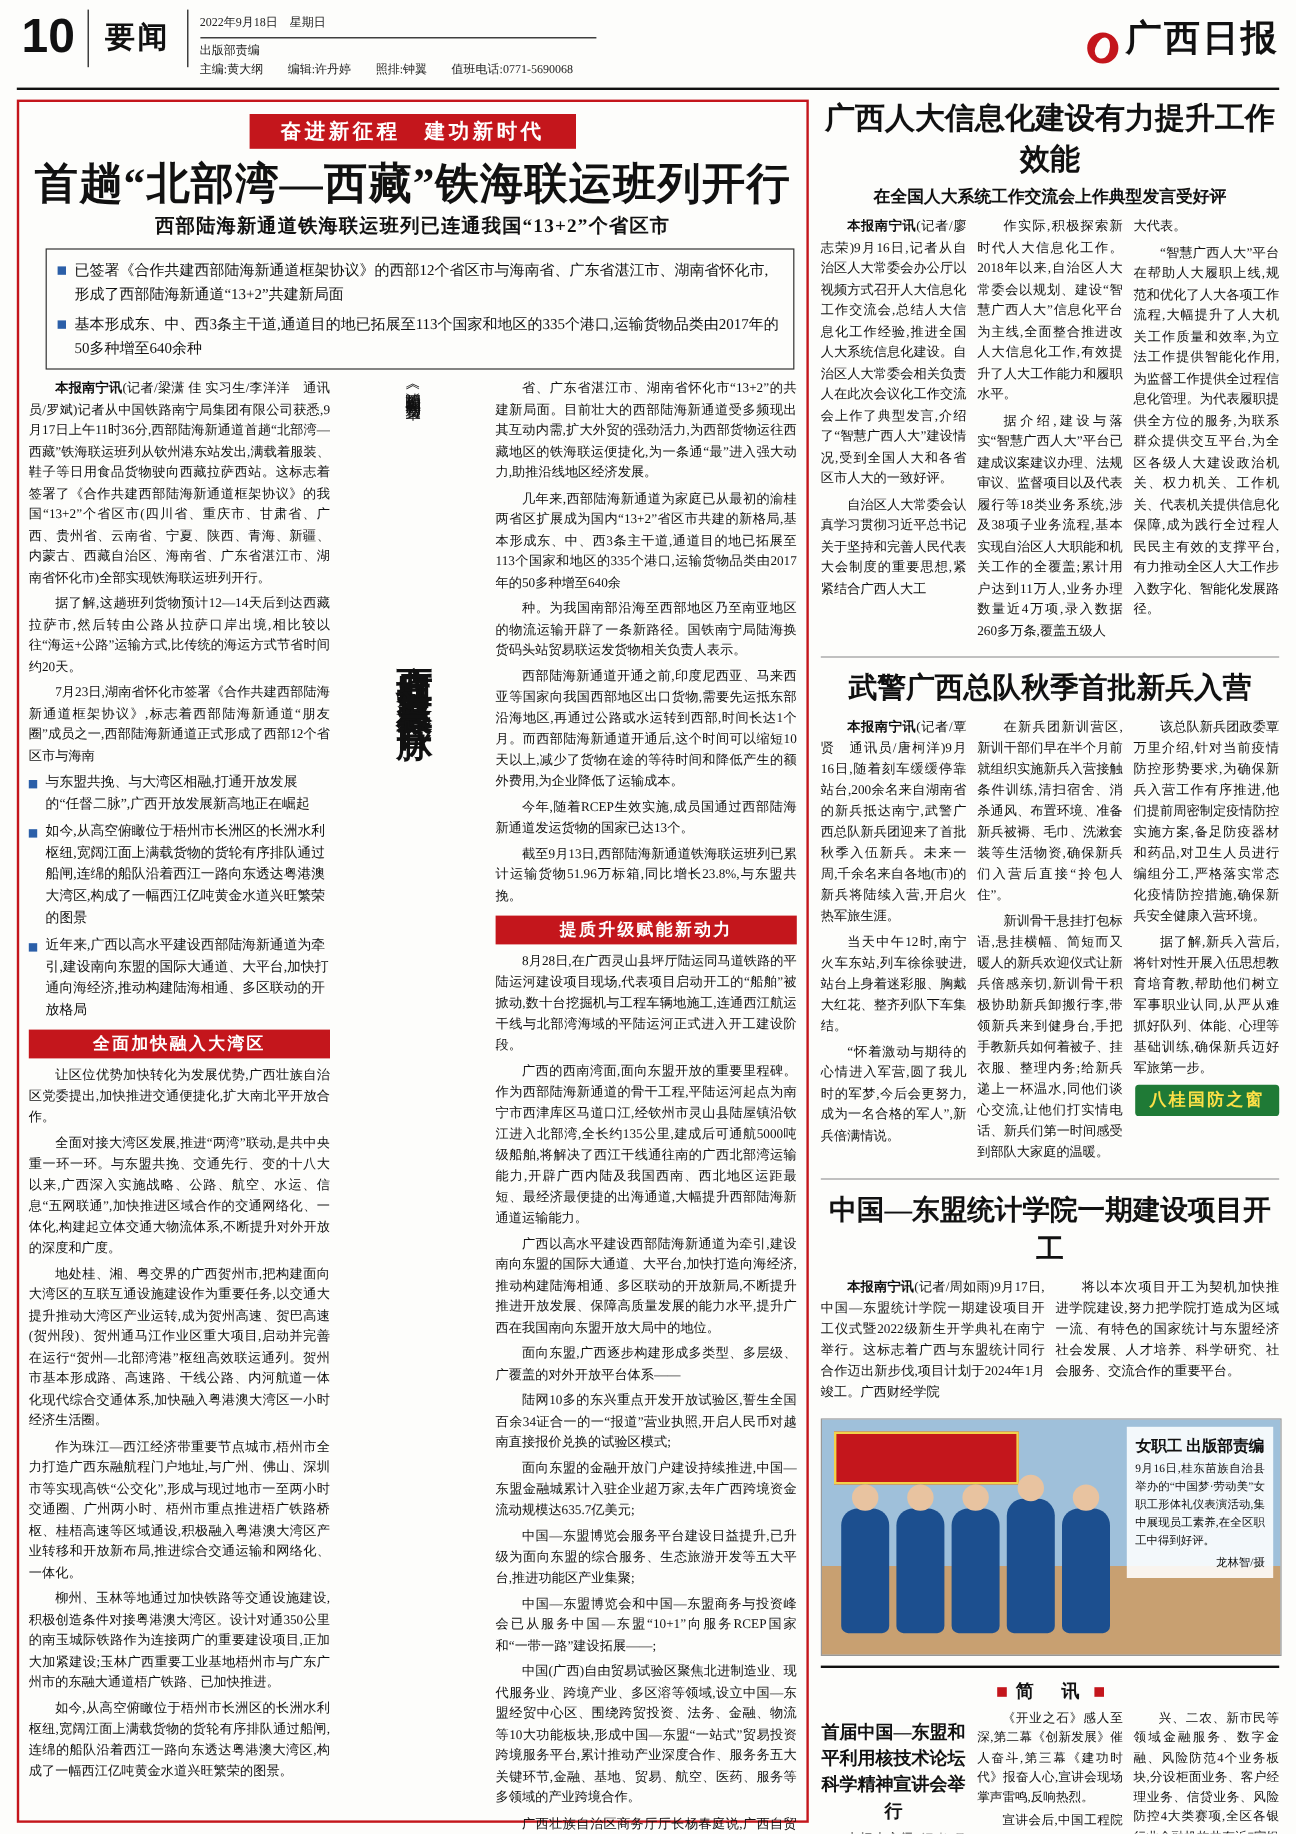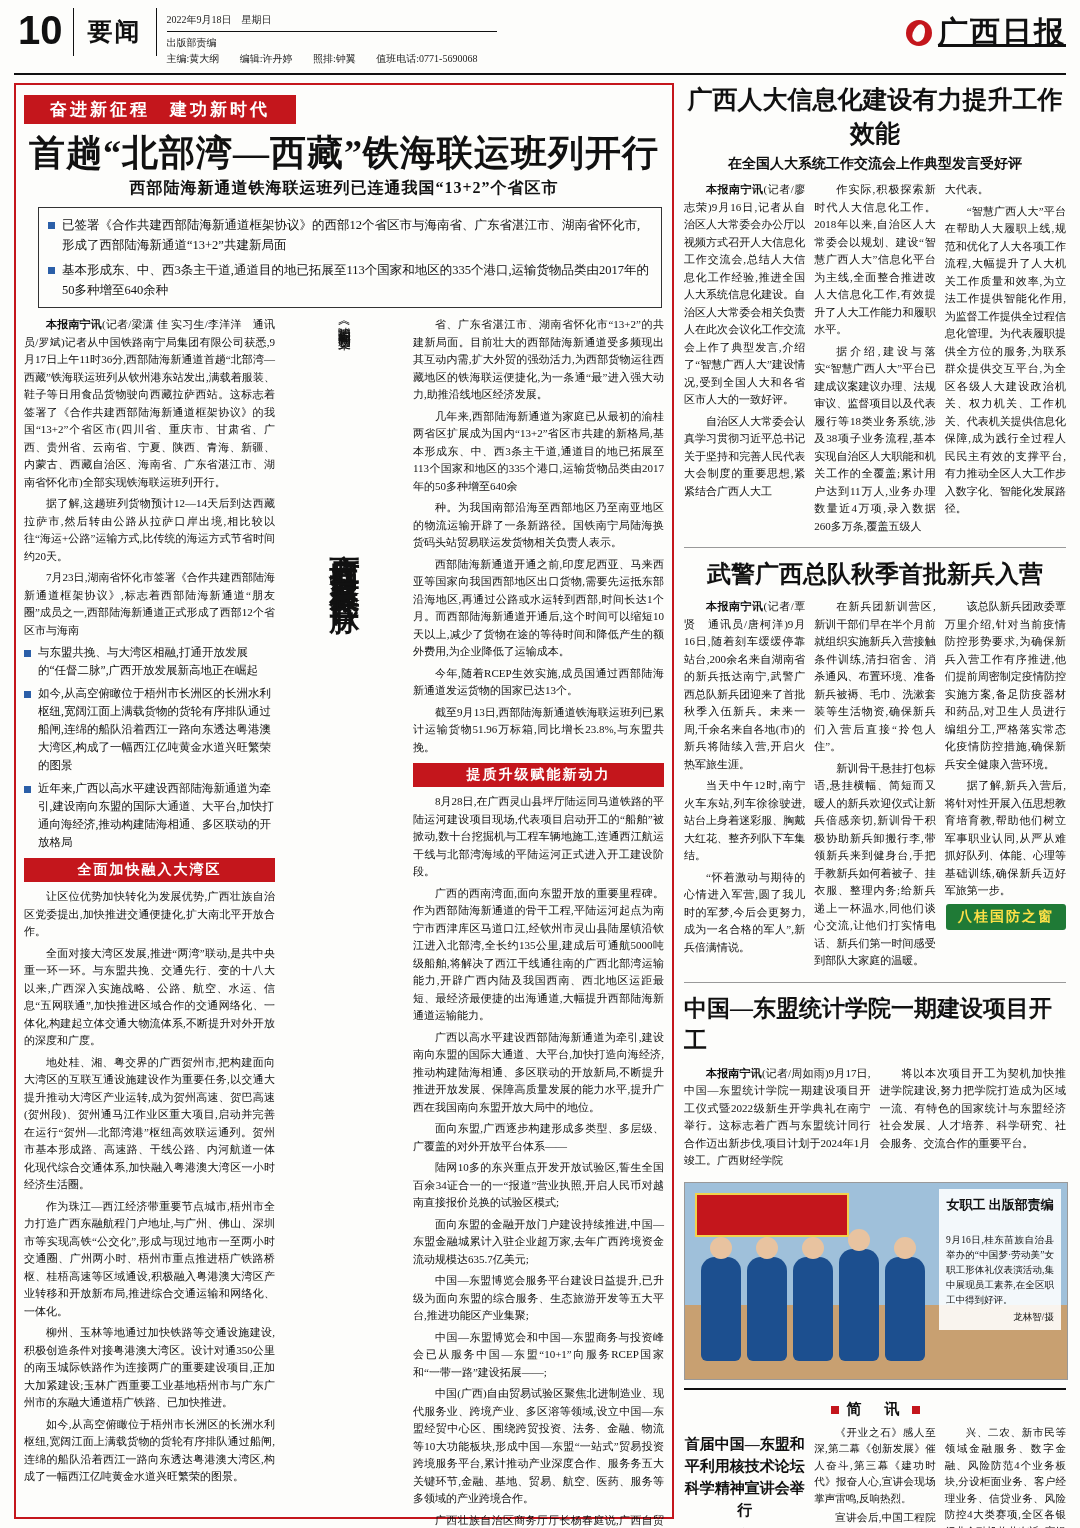--- a/index.html
+++ b/index.html
@@ -14,32 +14,32 @@
   .page{width:1080px;height:1528px;position:relative;box-sizing:border-box;padding:8px 14px;}
 
   
   .masthead{display:flex;align-items:flex-start;border-bottom:2px solid #111;padding-bottom:6px;}
   .pageno{font-size:40px;font-weight:bold;font-family:"Liberation Sans",sans-serif;line-height:44px;padding:0 10px 0 4px;}
   .sec-box{border-left:1px solid #111;border-right:1px solid #111;padding:2px 14px;margin-right:10px;}
   .sec-box .sec{font-size:25px;font-weight:bold;letter-spacing:2px;line-height:44px;}
   .mast-meta{flex:1;font-size:10px;line-height:16px;padding-top:4px;color:#222;}
   .mast-meta .line1{border-bottom:1px solid #111;padding-bottom:3px;margin-bottom:3px;display:inline-block;min-width:330px;}
   .mast-meta .line2 span{margin-right:18px;}
-  .brand{display:flex;align-items:center;gap:6px;padding-top:4px;text-decoration:underline;}
+  .brand{display:flex;align-items:flex-end;gap:6px;padding-top:4px;}
   .brand .dot{width:26px;height:26px;border-radius:50%;background:#c4161c;display:inline-block;position:relative;}
   .brand .dot:after{content:"";position:absolute;left:7px;top:4px;width:12px;height:18px;background:#fdfdfb;border-radius:50% 50% 50% 50%/60% 60% 40% 40%;transform:rotate(18deg);}
   .brand .name{font-size:30px;font-weight:bold;letter-spacing:2px;color:#111;font-family:"Liberation Serif",serif;}
 
   
   .body{display:flex;gap:10px;margin-top:8px;height:1436px;}
   .left{width:660px;border:2px solid #c4161c;box-sizing:border-box;padding:8px 8px 6px 8px;position:relative;}
   .right{width:382px;}
 
   
-  .banner{text-align:left;margin:2px 0 6px 0;}
+  .banner{text-align:center;margin:2px 0 6px 0;}
   .banner span{display:inline-block;background:#c4161c;color:#fff;font-size:17px;font-weight:bold;letter-spacing:3px;padding:3px 26px;font-family:"Liberation Sans",sans-serif;}
   .headline{text-align:center;font-size:36px;font-weight:bold;letter-spacing:1px;line-height:46px;margin:4px 0 2px 0;}
   .subhead{text-align:center;font-size:16px;font-weight:bold;letter-spacing:1px;margin-bottom:8px;}
 
   .boxed{border:1px solid #333;padding:7px 9px;margin:0 2px 8px 14px;}
   .bullet{font-size:12.5px;line-height:20px;text-indent:0;margin-bottom:5px;padding-left:14px;position:relative;}
   .bullet:last-child{margin-bottom:0;}
   .bullet:before{content:"";position:absolute;left:0;top:7px;width:7px;height:7px;background:#2b5fa8;}
 
   .cols3{display:flex;gap:9px;}
@@ -61,38 +61,38 @@
     font-size:30px; font-weight:bold; letter-spacing:4px;
     height:440px; margin:4px auto 0 auto;
   }
 
   .redbar{background:#c4161c;color:#fff;text-align:center;font-size:14px;font-weight:bold;letter-spacing:2px;padding:3px 0;margin:7px 0 6px 0;font-family:"Liberation Sans",sans-serif;}
 
   
   .r-head1{font-size:25px;font-weight:bold;text-align:center;line-height:34px;margin:0 0 4px 0;}
   .r-sub{font-size:14px;font-weight:bold;text-align:center;margin-bottom:8px;}
   .r-head2{font-size:24px;font-weight:bold;text-align:center;line-height:32px;margin:10px 0 8px 0;}
-  .r-head3{font-size:23px;font-weight:bold;text-align:left;line-height:32px;margin:10px 0 8px 0;}
+  .r-head3{font-size:23px;font-weight:bold;text-align:center;line-height:32px;margin:10px 0 8px 0;}
   .cols2{display:flex;gap:9px;}
   .hr{border:0;border-top:1px solid #999;margin:8px 0;}
   .thickhr{border:0;border-top:2px solid #111;margin:8px 0 6px 0;}
 
   .badge{display:inline-block;background:#1f7a36;color:#fde047;font-size:14px;font-weight:bold;letter-spacing:2px;padding:4px 12px;border-radius:3px;font-family:"Liberation Sans",sans-serif;}
   .badge-wrap{text-align:right;margin-top:4px;}
 
   
   .photo{position:relative;width:100%;height:196px;margin:8px 0 4px 0;background:linear-gradient(#b9d2e6,#8fb6d4);overflow:hidden;border:1px solid #999;}
   .floor2{position:absolute;left:0;right:0;bottom:0;height:74px;background:#c8a071;}
   .wallpanel{position:absolute;left:0;right:0;top:0;height:122px;background:#9fc0da;}
   .banner-red{position:absolute;left:10px;top:10px;width:150px;height:40px;background:#c4161c;border:2px solid #f2d24b;}
   .person{position:absolute;bottom:18px;width:40px;height:104px;background:#1c4f8f;border-radius:14px 14px 6px 6px;}
   .person:after{content:"";position:absolute;left:9px;top:-20px;width:22px;height:22px;border-radius:50%;background:#e8c3a0;}
   .photo-cap{position:absolute;right:6px;top:6px;width:122px;background:rgba(255,255,255,.88);padding:6px 7px;box-sizing:border-box;}
   .photo-cap .ct{font-size:13px;font-weight:bold;line-height:19px;text-align:center;}
-  .photo-cap .cb{font-size:9.5px;line-height:15px;margin-top:19px;text-align:justify;}
+  .photo-cap .cb{font-size:9.5px;line-height:15px;margin-top:4px;text-align:justify;}
   .photo-cap .cs{font-size:9.5px;text-align:right;margin-top:3px;}
 
   .jianxun{text-align:center;margin:10px 0 6px 0;}
   .jianxun span{font-size:15px;font-weight:bold;letter-spacing:4px;}
   .jianxun i{display:inline-block;width:8px;height:8px;background:#c4161c;vertical-align:middle;margin:0 8px;}
   .brief-title{font-size:15px;font-weight:bold;text-align:center;line-height:22px;margin:8px 0 5px 0;}
   p.s{font-size:10.5px;line-height:16.5px;text-align:justify;text-indent:21px;margin:0 0 3px 0;}
   .dateline{font-weight:bold;}
 </style>
 </head>

